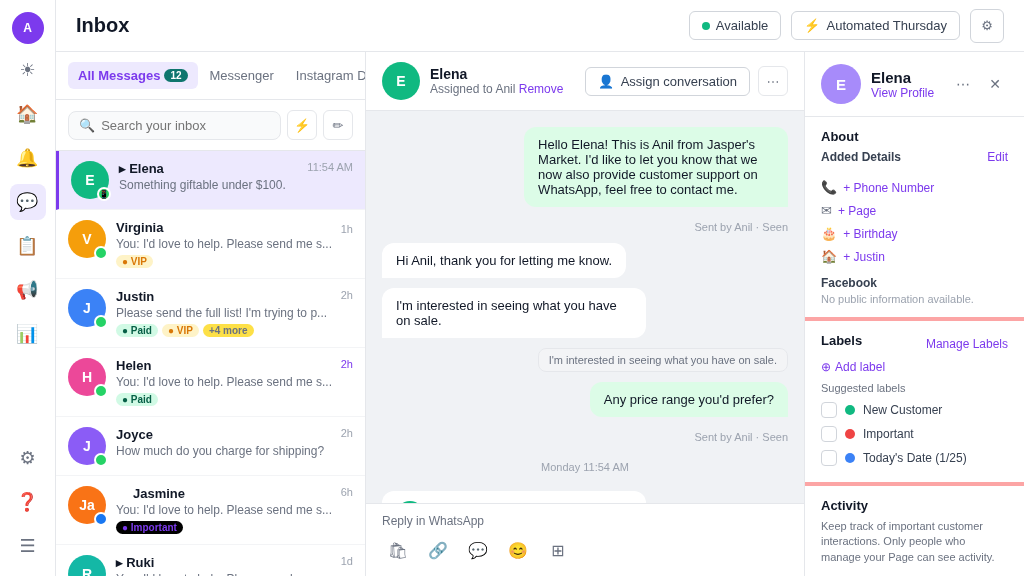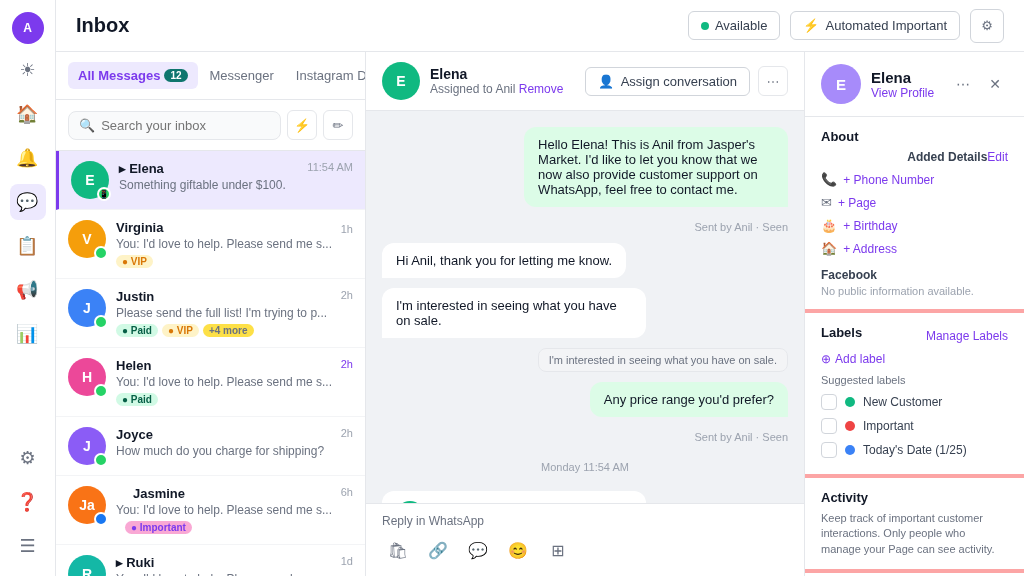--- a/index.html
+++ b/index.html
@@ -47,21 +47,21 @@
     .conv-item.active { background: #ede9fe; border-left: 3px solid #7c3aed; }
     .conv-avatar { width: 38px; height: 38px; border-radius: 50%; flex-shrink: 0; display: flex; align-items: center; justify-content: center; font-size: 14px; font-weight: 600; color: white; position: relative; }
     .avatar-badge { position: absolute; bottom: -2px; right: -2px; width: 14px; height: 14px; border-radius: 50%; border: 2px solid white; display: flex; align-items: center; justify-content: center; font-size: 8px; }
     .conv-info { flex: 1; min-width: 0; }
     .conv-name { font-weight: 600; color: #111827; font-size: 13px; }
     .conv-preview { color: #6b7280; font-size: 12px; white-space: nowrap; overflow: hidden; text-overflow: ellipsis; margin-top: 2px; }
     .conv-tags { display: flex; gap: 4px; margin-top: 4px; flex-wrap: wrap; }
     .tag { font-size: 10px; padding: 1px 6px; border-radius: 10px; font-weight: 600; }
     .tag-vip { background: #fef3c7; color: #d97706; }
     .tag-paid { background: #d1fae5; color: #065f46; }
-    .tag-important { background: #f9a8d4; color: #7c3aed; margin-left: 9px; }
+    .tag-important { background: #000000; color: #7c3aed; }
     .tag-more { background: #fde047; color: #6b7280; }
     .conv-time { font-size: 11px; color: #9ca3af; white-space: nowrap; }
 
     
     .chat-panel { flex: 1; display: flex; flex-direction: column; background: #f0f2f5; }
     .chat-header { background: #fff; padding: 10px 16px; display: flex; align-items: center; justify-content: space-between; border-bottom: 1px solid #e5e7eb; }
     .chat-user-info { display: flex; align-items: center; gap: 10px; }
     .chat-avatar { width: 38px; height: 38px; border-radius: 50%; background: #10b981; display: flex; align-items: center; justify-content: center; color: white; font-size: 14px; font-weight: 600; }
     .chat-name { font-weight: 600; font-size: 14px; color: #111827; }
     .chat-sub { font-size: 12px; color: #6b7280; }
@@ -88,21 +88,21 @@
     .right-panel { width: 220px; background: #fff; border-left: 1px solid #e5e7eb; display: flex; flex-direction: column; overflow-y: auto; }
     .right-header { padding: 12px 16px; border-bottom: 1px solid #e5e7eb; display: flex; align-items: center; gap: 10px; }
     .right-avatar { width: 40px; height: 40px; border-radius: 50%; background: #a78bfa; display: flex; align-items: center; justify-content: center; color: white; font-size: 15px; font-weight: 700; }
     .right-name { font-weight: 700; font-size: 15px; color: #111827; }
     .right-link { font-size: 12px; color: #7c3aed; cursor: pointer; }
     .right-header-actions { margin-left: auto; display: flex; gap: 6px; }
     .icon-sm { width: 26px; height: 26px; display: flex; align-items: center; justify-content: center; cursor: pointer; color: #6b7280; font-size: 14px; border-radius: 4px; }
 
     .section { padding: 12px 16px; border-bottom: 4px solid #fca5a5; }
     .section-title { font-weight: 700; font-size: 13px; color: #111827; margin-bottom: 6px; }
-    .section-row { display: flex; align-items: center; justify-content: flex-end; margin-bottom: 4px; }
+    .section-row { display: flex; align-items: center; justify-content: space-between; margin-bottom: 12px; }
     .section-label { font-size: 12px; font-weight: 600; color: #374151; }
     .section-edit { font-size: 12px; color: #7c3aed; cursor: pointer; }
     .detail-row { display: flex; align-items: center; gap: 6px; padding: 4px 0; color: #6b7280; font-size: 12px; }
     .detail-icon { font-size: 13px; }
     .detail-add { color: #7c3aed; cursor: pointer; }
 
     .labels-row { display: flex; align-items: center; justify-content: space-between; }
     .manage-labels { font-size: 12px; color: #7c3aed; cursor: pointer; }
     .add-label-btn { display: flex; align-items: center; gap: 4px; font-size: 12px; color: #7c3aed; cursor: pointer; margin-top: 6px; }
 
@@ -140,21 +140,21 @@
 
   <div class="header">
     <h1 class="header-title">Inbox</h1>
     <div class="header-actions">
       <button class="btn-available">
         <span class="dot"></span>
         <span>Available</span>
       </button>
       <button class="btn-automated">
         <span>⚡</span>
-        <span>Automated Important</span>
+        <span>Automated Thursday</span>
       </button>
       <div class="btn-gear">⚙</div>
     </div>
   </div>
 
   <div class="content">
 
     <div class="inbox-panel">
 
       <div class="tabs">
@@ -383,21 +383,21 @@
         <div class="detail-row">
           <span class="detail-icon">✉</span>
           <span class="detail-add">+ Page</span>
         </div>
         <div class="detail-row">
           <span class="detail-icon">🎂</span>
           <span class="detail-add">+ Birthday</span>
         </div>
         <div class="detail-row">
           <span class="detail-icon">🏠</span>
-          <span class="detail-add">+ Address</span>
+          <span class="detail-add">+ Justin</span>
         </div>
 
         <div style="margin-top:8px;">
           <div class="section-label">Facebook</div>
           <div style="font-size:11px;color:#9ca3af;margin-top:3px;">No public information available.</div>
         </div>
       </div>
 
       <div class="section">
         <div class="labels-row">

